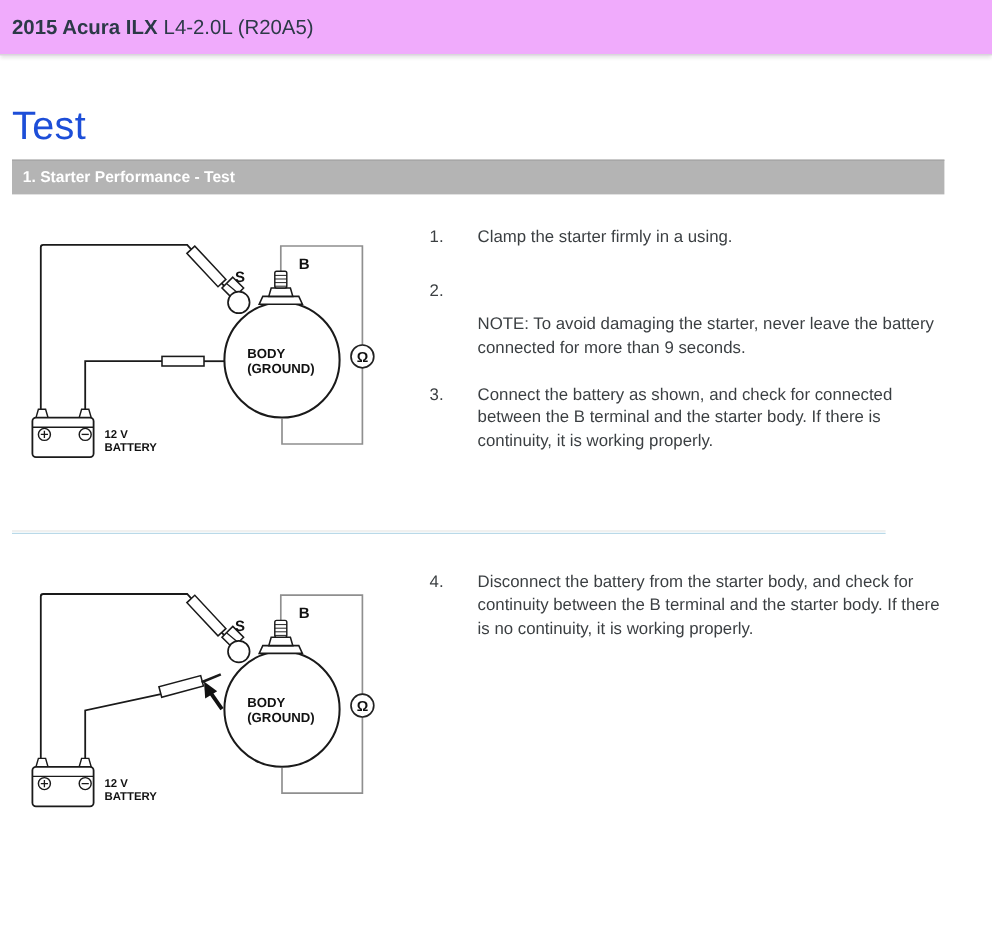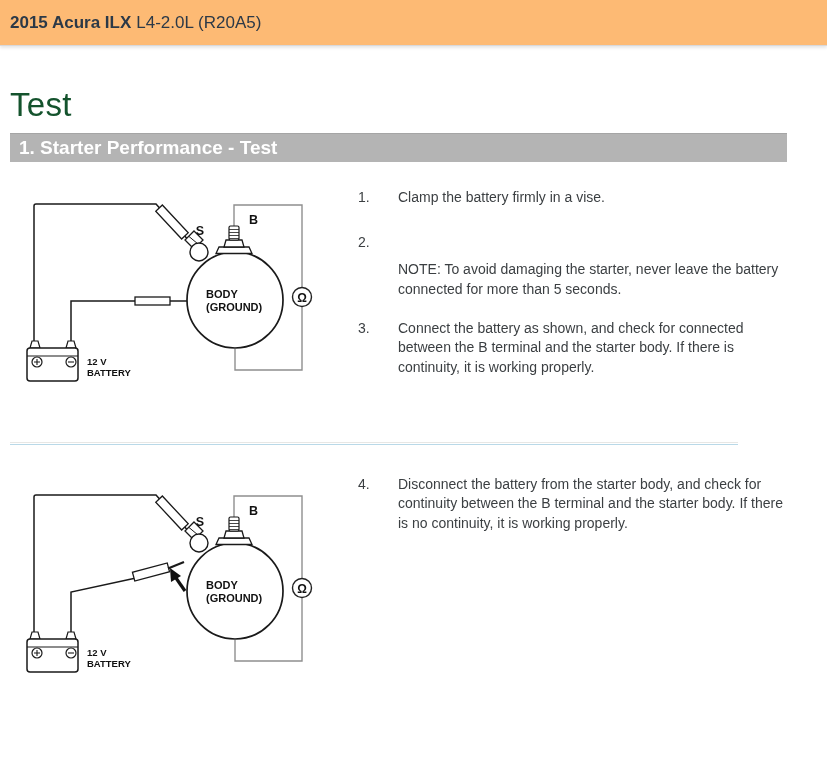--- a/index.html
+++ b/index.html
@@ -1,34 +1,34 @@
 <!DOCTYPE html>
 <html><head>
 <meta charset="utf-8">
 <style>
   * { margin:0; padding:0; box-sizing:border-box; }
   html,body { width:827px; height:778px; background:#fff; overflow:hidden;
               font-family:"Liberation Sans", sans-serif; }
 
   
-  .top-band { height:46px; background:#fdba74; display:flex; align-items:center;
+  .top-band { height:46px; background:#f0abfc; display:flex; align-items:center;
               padding:0 10px; border-bottom:1px solid #d8d8da;
               box-shadow:0 2px 3px rgba(0,0,0,.10); position:relative; z-index:2; }
   .vehicle-title { font-size:17px; color:#2c3947; }
   .vehicle-title .veh { font-weight:bold; }
   .vehicle-title .eng { font-weight:normal; margin-left:5px; }
 
   main { padding:0 10px; }
 
-  h1.page-title { margin-top:40px; font-size:33px; font-weight:300; color:#14532d;
+  h1.page-title { margin-top:40px; font-size:33px; font-weight:300; color:#1d4ed8;
                   line-height:37px; margin-bottom:10px; letter-spacing:.3px; }
 
   .banner { width:777px; height:29px; line-height:28px; background:#b4b4b4;
             border-top:1px solid #a5a5a5; color:#fff; font-weight:bold;
-            font-size:19px; padding:0 9px; }
+            font-size:13px; padding:0 9px; }
 
   .section { display:flex; }
   .sec-1 { padding-top:0; }
   .diagram-col { width:348px; flex:none; }
   .steps-col { flex:none; width:429px; }
   .sec-1 .steps-col { padding-top:26px; }
   .sec-2 .steps-col { padding-top:30px; }
   .sec-1 .diagram-col svg { margin-top:28px; display:block; }
   .sec-2 .diagram-col svg { margin-top:36px; display:block; }
 
@@ -105,26 +105,26 @@
       <circle cx="61" cy="172" r="5" fill="#fff" stroke="#1a1a1a" stroke-width="1.2"></circle>
       <path d="M58,172 h6" stroke="#1a1a1a" stroke-width="1.1"></path>
       <text x="77" y="175" font-size="9.5" font-family="Liberation Sans, sans-serif" font-weight="bold" fill="#111">12 V</text>
       <text x="77" y="185.5" font-size="9.5" font-family="Liberation Sans, sans-serif" font-weight="bold" fill="#111">BATTERY</text>
     </g>
   </svg>
       </div>
     <div class="steps-col">
       <div class="step step-1">
         <div class="step-num">1.</div>
-        <div class="step-body">Clamp the battery firmly in a vise.</div>
+        <div class="step-body">Clamp the starter firmly in a using.</div>
       </div>
       <div class="step step-2">
         <div class="step-num">2.</div>
         <div class="step-body">
-          <p class="note">NOTE: To avoid damaging the starter, never leave the battery connected for more than 5 seconds.</p>
+          <p class="note">NOTE: To avoid damaging the starter, never leave the battery connected for more than 9 seconds.</p>
         </div>
       </div>
       <div class="step step-3">
         <div class="step-num">3.</div>
         <div class="step-body">Connect the battery as shown, and check for connected between the B terminal and the starter body. If there is continuity, it is working properly.</div>
       </div>
     </div>
   </section>
 
   <div class="divider"></div>

